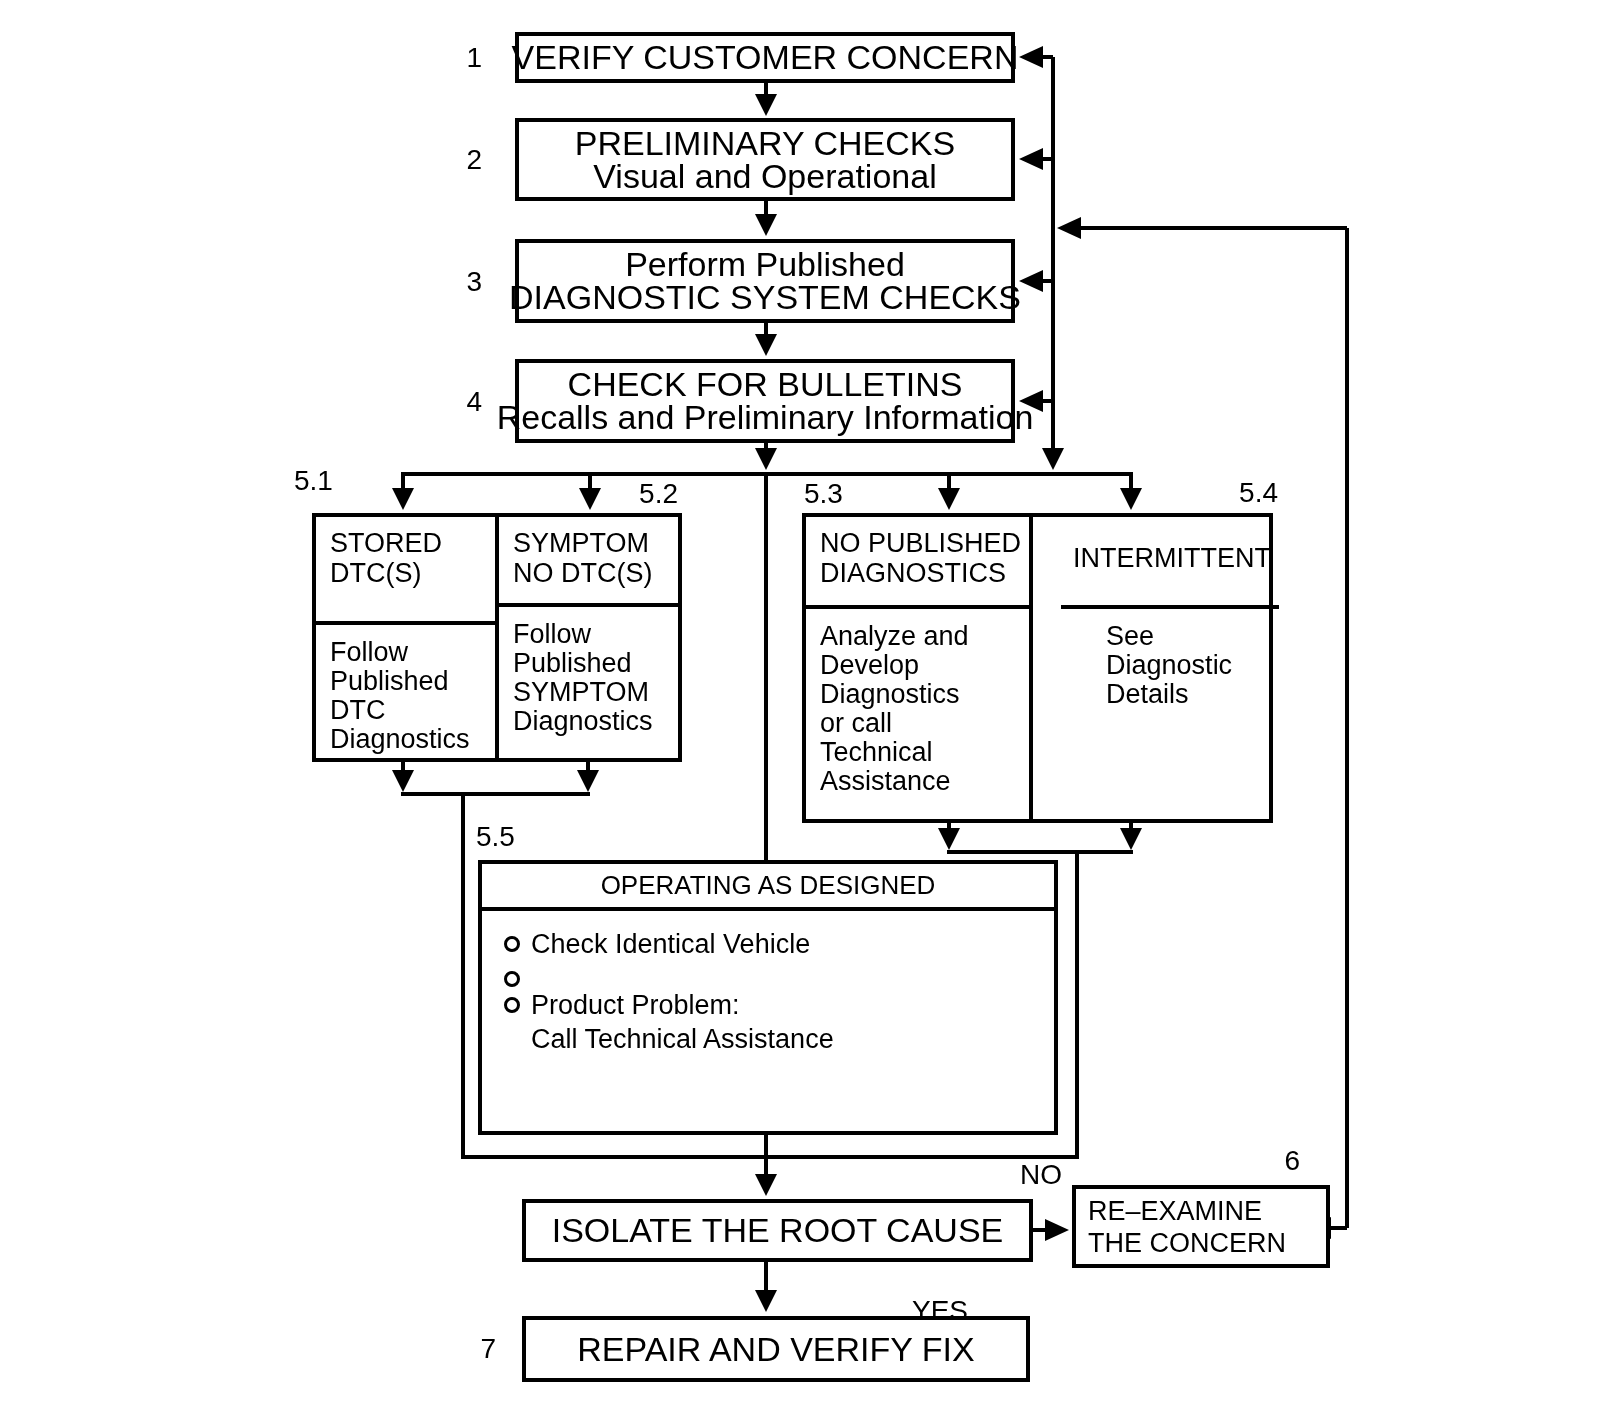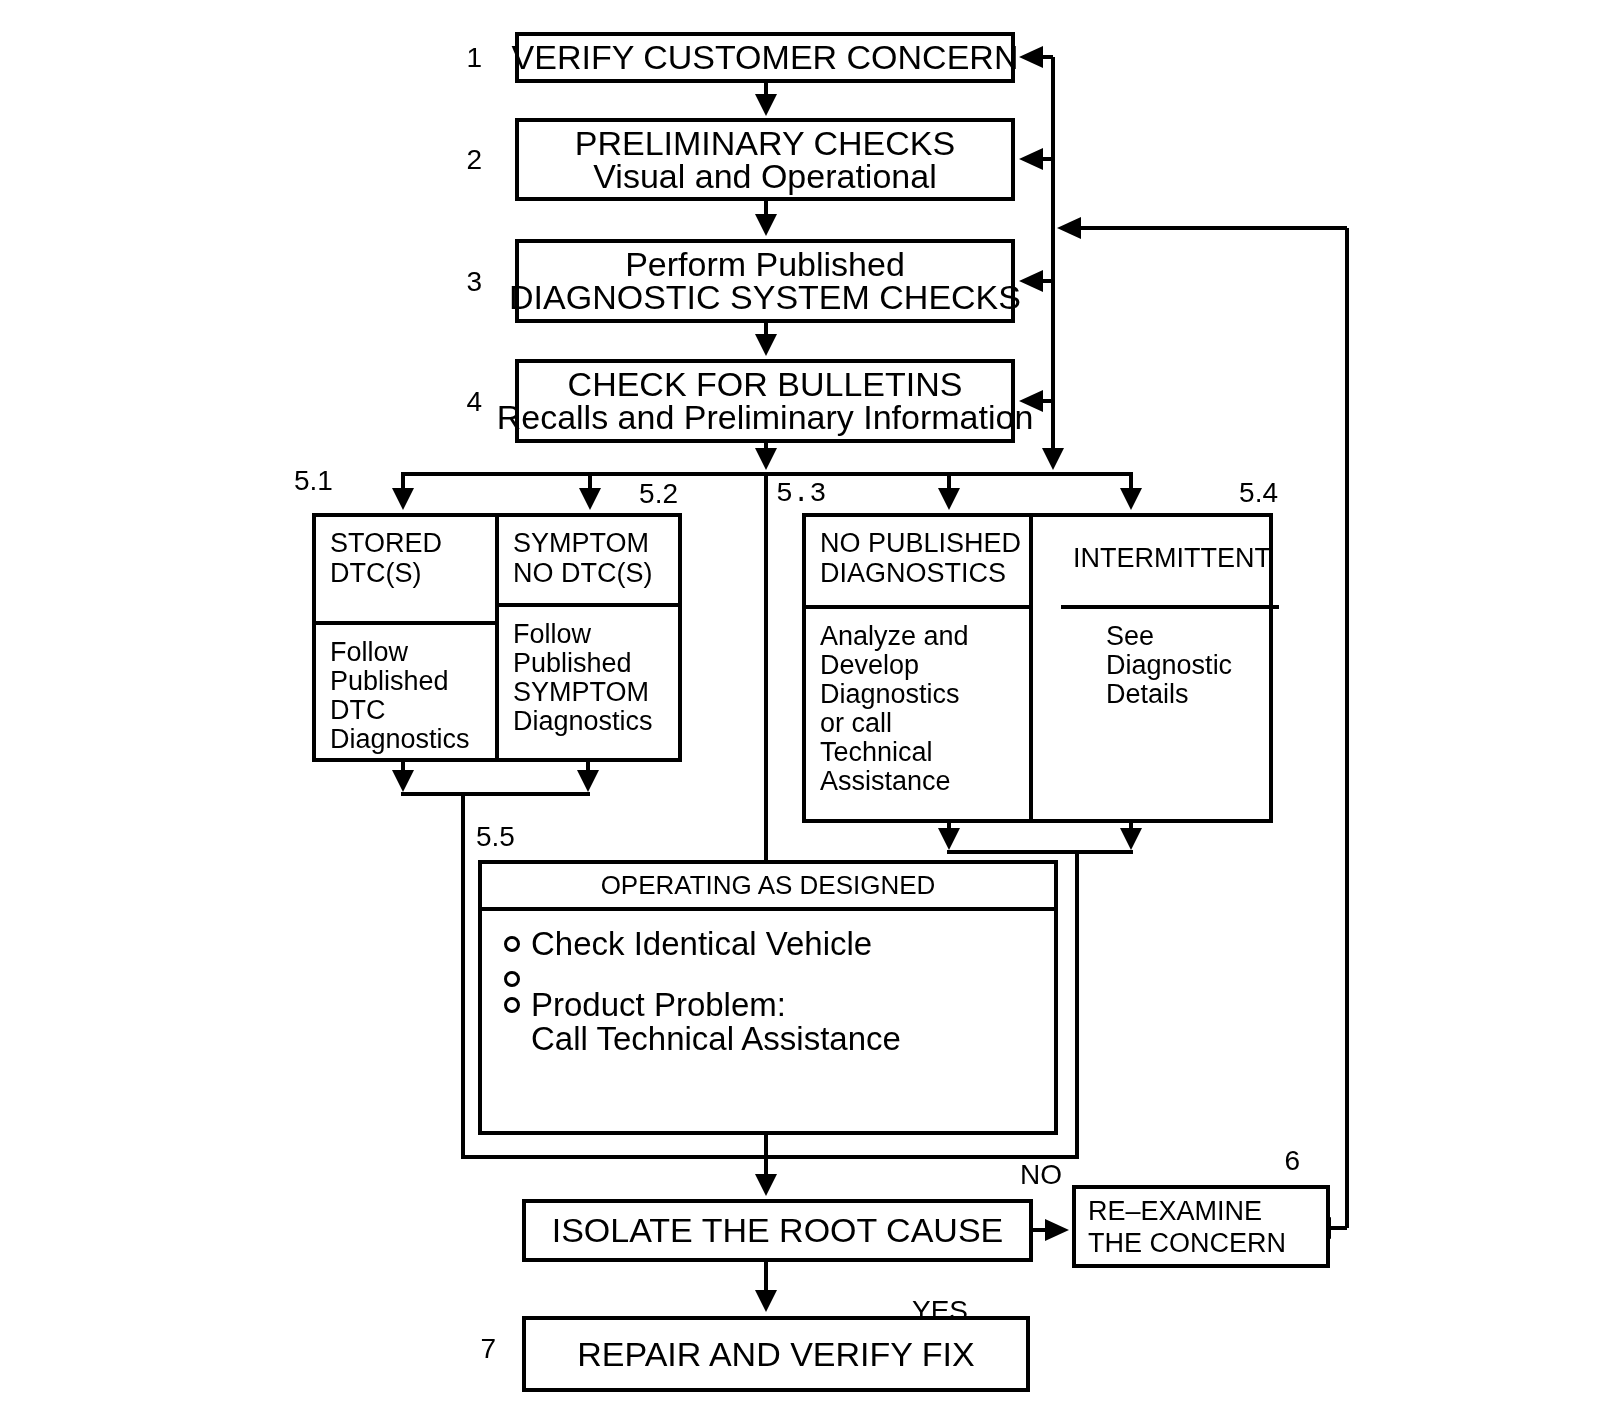--- a/index.html
+++ b/index.html
@@ -21,21 +21,21 @@
   .phead{box-sizing:border-box;border-bottom:4px solid #000;font-size:27px;line-height:30px;
          padding:11px 8px 0 14px;white-space:pre;}
   .pbody{font-size:27px;line-height:29px;padding:13px 6px 0 14px;white-space:pre;flex:1;}
   .box55{position:absolute;box-sizing:border-box;border:4px solid #000;background:#fff;}
   .b55title{box-sizing:border-box;border-bottom:4px solid #000;height:47px;display:flex;
             align-items:center;justify-content:center;font-size:26px;}
   .b55list{padding:16px 10px 0 22px;}
   .bullet{display:flex;flex-direction:row;margin:0 0 1px 0;}
   .dot{flex:0 0 auto;width:10px;height:10px;border:3px solid #000;border-radius:50%;
        margin:9px 11px 0 0;}
-  .btext{font-size:33px;line-height:34px;white-space:pre;}
+  .btext{font-size:27px;line-height:34px;white-space:pre;}
   .multiline{white-space:pre;}
 </style>
 </head>
 <body>
 
 <div class="canvas">
 
   <svg class="wires" width="1600" height="1402">
 
     <g>
@@ -127,21 +127,21 @@
         <polygon points="755,1290 777,1290 766,1312"></polygon>
     </g>
   </svg>
 
   <div class="lbl r" style="left:430px;top:43px;width:52px;">1</div>
   <div class="lbl r" style="left:430px;top:145px;width:52px;">2</div>
   <div class="lbl r" style="left:430px;top:267px;width:52px;">3</div>
   <div class="lbl r" style="left:430px;top:387px;width:52px;">4</div>
   <div class="lbl" style="left:294px;top:466px;">5.1</div>
   <div class="lbl r" style="left:610px;top:479px;width:68px;">5.2</div>
-  <div class="lbl" style="left:776px;top:479px;font-family:Liberation Mono, monospace;">5.3</div>
+  <div class="lbl" style="left:804px;top:479px;">5.3</div>
   <div class="lbl r" style="left:1216px;top:478px;width:62px;">5.4</div>
   <div class="lbl" style="left:476px;top:822px;">5.5</div>
   <div class="lbl r" style="left:1244px;top:1146px;width:56px;">6</div>
   <div class="lbl r" style="left:444px;top:1334px;width:52px;">7</div>
 
   <div class="lbl r" style="left:986px;top:1160px;width:76px;">NO</div>
   <div class="lbl c" style="left:898px;top:1264px;width:84px;margin-top:32px;">YES</div>
 
   <div class="box" style="left:515px;top:32px;width:500px;height:51px;">
     <span class="multiline">VERIFY CUSTOMER CONCERN</span>
@@ -217,17 +217,17 @@
 
   <div class="box" style="left:522px;top:1199px;width:511px;height:63px;">
     <span class="multiline">ISOLATE THE ROOT CAUSE</span>
   </div>
 
   <div class="box" style="left:1072px;top:1185px;width:258px;height:83px;justify-content:flex-start;text-align:left;padding-left:12px;font-size:27px;line-height:32px;">
     <span class="multiline">RE–EXAMINE
 THE CONCERN</span>
   </div>
 
-  <div class="box" style="left:522px;top:1316px;width:508px;height:76px;">
+  <div class="box" style="left:522px;top:1316px;width:508px;height:66px;">
     <span class="multiline">REPAIR AND VERIFY FIX</span>
   </div>
 
 </div>
 
 </body></html>

